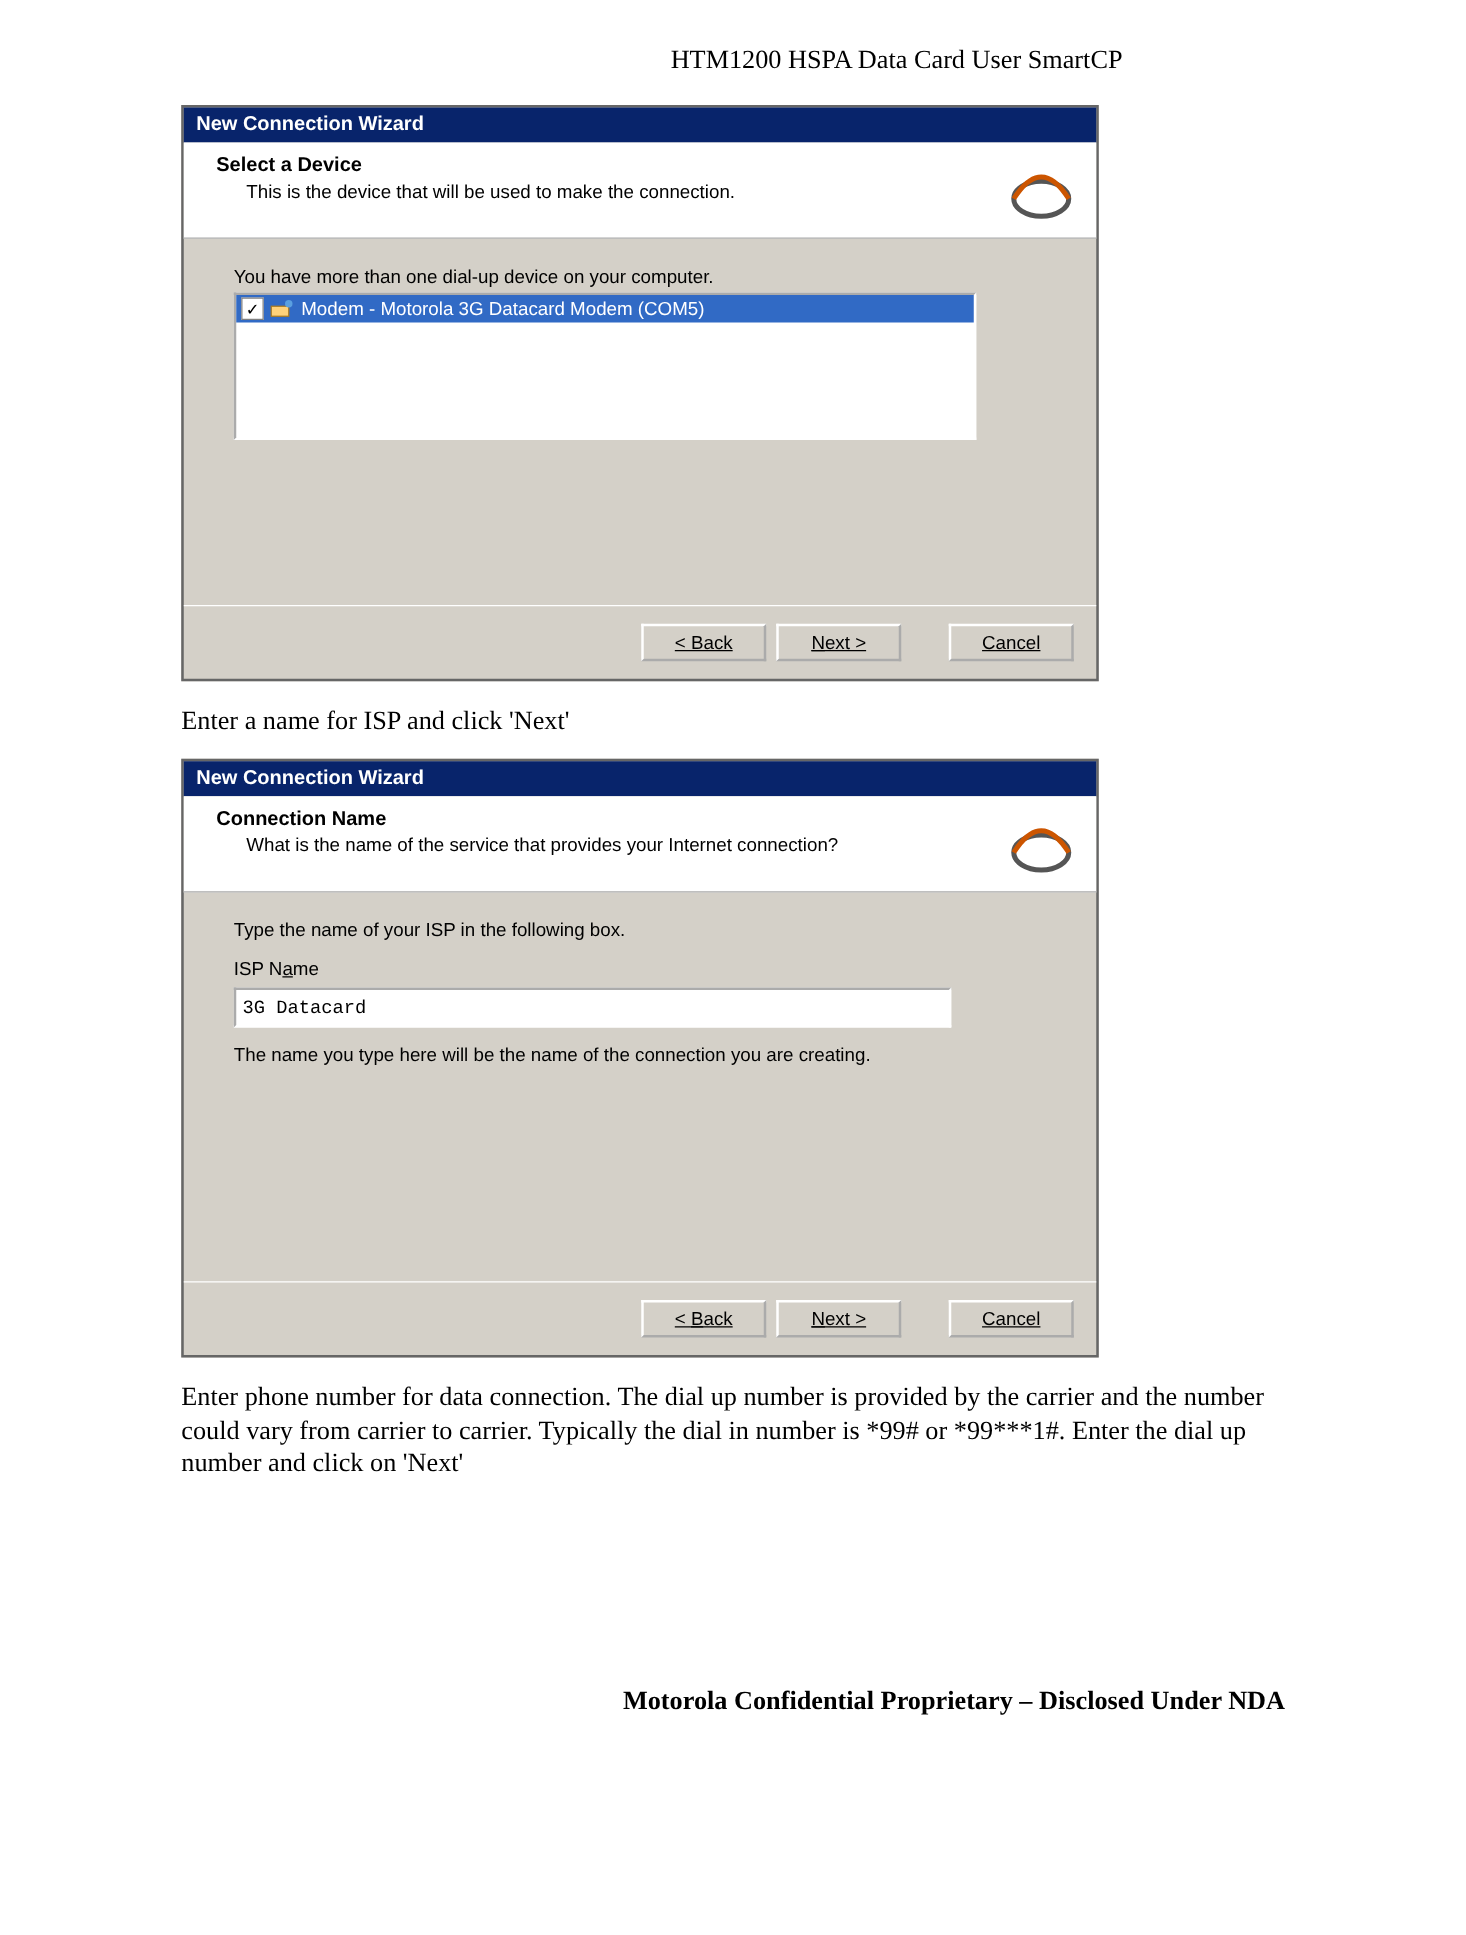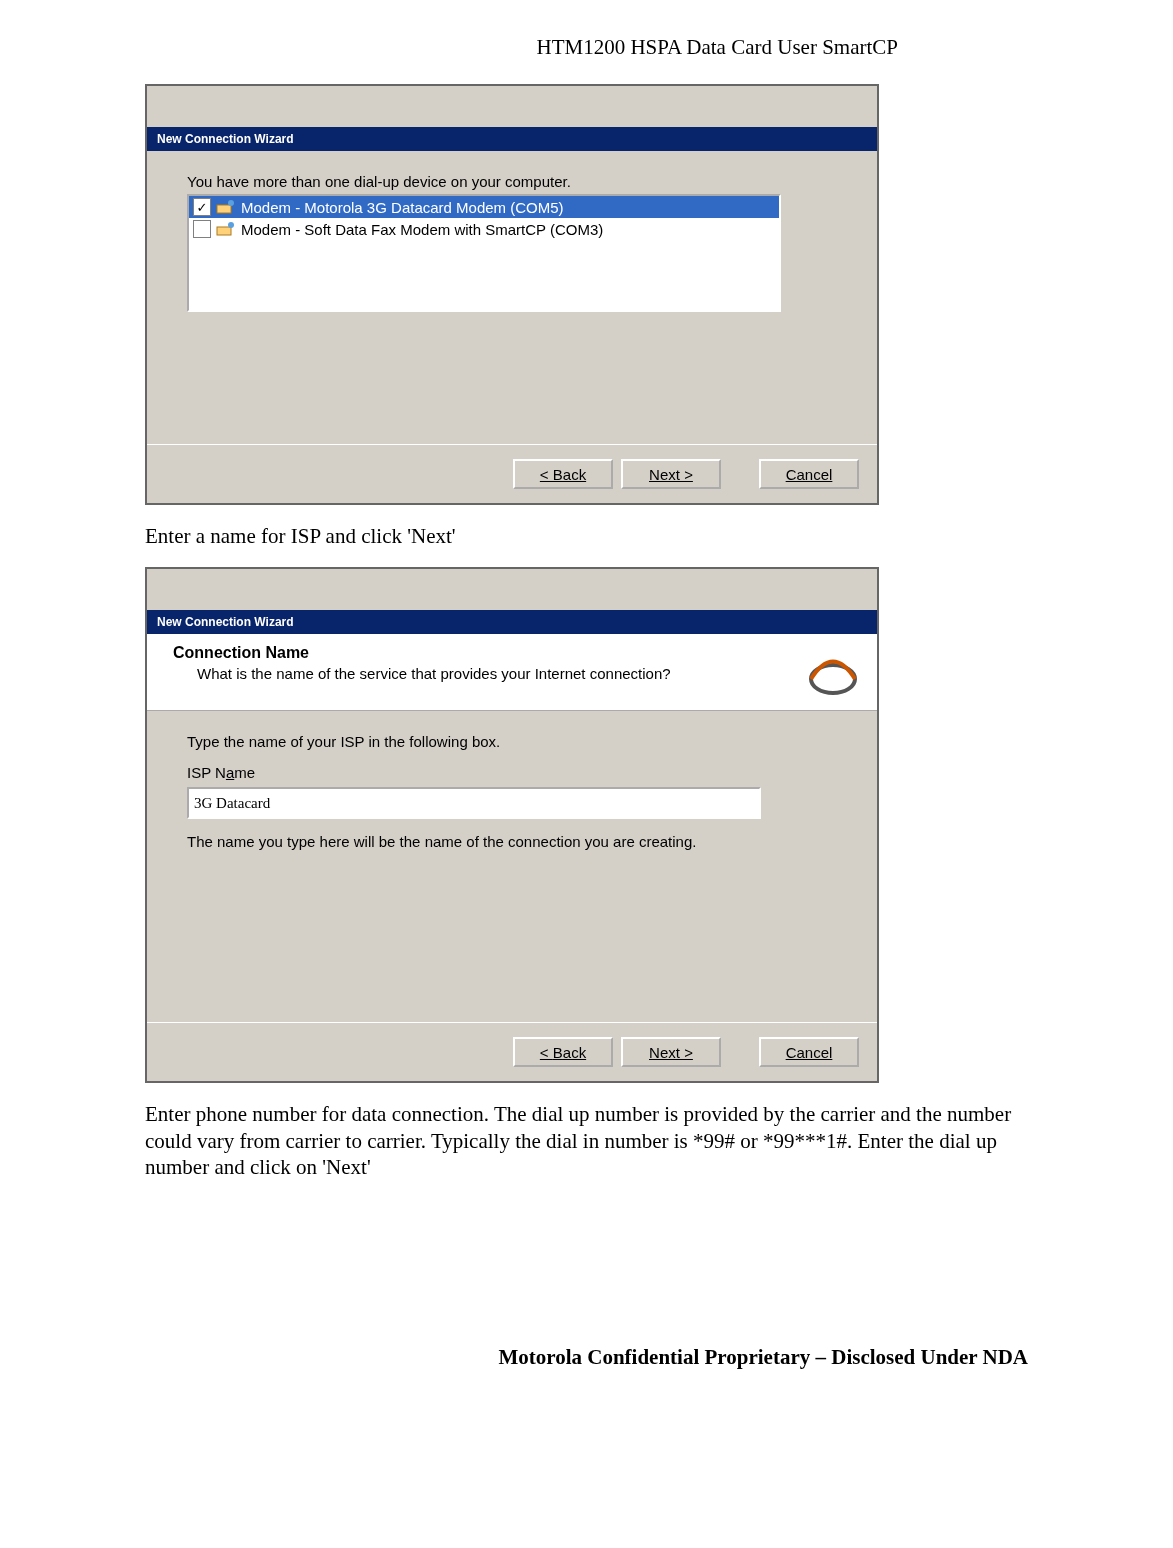--- a/index.html
+++ b/index.html
@@ -31,22 +31,21 @@
   font-family: Tahoma, Arial, sans-serif;
   font-size: 15px;
   color: #000;
   margin: 4px 0 10px 0;
 }
 .wizard-titlebar {
   background: linear-gradient(#08246b, #08246b);
   color: #fff;
   font-weight: bold;
   padding: 5px 10px;
-  font-size: 12px;
-  margin-top: 41px;
+  font-size: 16px;
 }
 .wizard-header {
   background: #fff;
   padding: 10px 14px 14px 26px;
   position: relative;
   border-bottom: 1px solid #aaa;
   display: flex;
   align-items: flex-start;
 }
 .wizard-header-text {
@@ -123,57 +122,61 @@
   background: #d4d0c8;
   cursor: pointer;
 }
 .text-input {
   width: 560px;
   height: 26px;
   border: 2px inset #fff;
   background: #fff;
   font-size: 15px;
   padding: 1px 5px;
-  font-family: Liberation Serif, serif;
+  font-family: Liberation Mono, monospace;
 }
 .footer {
   text-align: right;
   font-size: 21px;
   margin-top: 165px;
 }
 .footer-line1 { font-weight: bold; }
 .underline { text-decoration: underline; }
 </style>
 </head>
 <body>
 
 <div class="page">
   <div class="header">HTM1200 HSPA Data Card User SmartCP</div>
 
   <div class="wizard">
     <div class="wizard-titlebar">New Connection Wizard</div>
+    <div class="wizard-header">
+      <div class="wizard-header-text">
+        <div class="wizard-header-title">Select a Device</div>
+        <div class="wizard-header-sub">This is the device that will be used to make the connection.</div>
+      </div>
+      <div class="wizard-icon">
+        <svg viewBox="0 0 60 52">
+            <ellipse cx="30" cy="35" rx="22" ry="14" fill="none" stroke="#555" stroke-width="4"></ellipse>
+            <path d="M8 35 Q30 0 52 35" fill="none" stroke="#c50" stroke-width="4"></path>
+          </svg>
+      </div>
+    </div>
     <div class="wizard-body">
       <div>You have more than one dial-up device on your computer.</div>
       <div class="list-box">
         <div class="list-row selected">
           <span class="chk">✓</span>
           <span class="modem-icon"><svg viewBox="0 0 20 16">
                 <rect x="1" y="6" width="14" height="8" fill="#ffd27a" stroke="#aa7a20"></rect>
                 <circle cx="15" cy="4" r="3" fill="#5aa0e0"></circle>
               </svg></span>
           <span>Modem - Motorola 3G Datacard Modem (COM5)</span>
         </div>
-        <div class="list-row">
-          <span class="chk"></span>
-          <span class="modem-icon"><svg viewBox="0 0 20 16">
-                <rect x="1" y="6" width="14" height="8" fill="#ffd27a" stroke="#aa7a20"></rect>
-                <circle cx="15" cy="4" r="3" fill="#5aa0e0"></circle>
-              </svg></span>
-          <span>Modem - Soft Data Fax Modem with SmartCP (COM3)</span>
-        </div>
       </div>
       <div class="wizard-spacer"></div>
     </div>
     <div class="wizard-footer">
       <button class="btn">&lt; Back</button>
       <button class="btn"><span class="underline">N</span><span id="w1next">ext &gt;</span></button>
       <span class="gap"></span>
       <button class="btn">Cancel</button>
     </div>
   </div>

